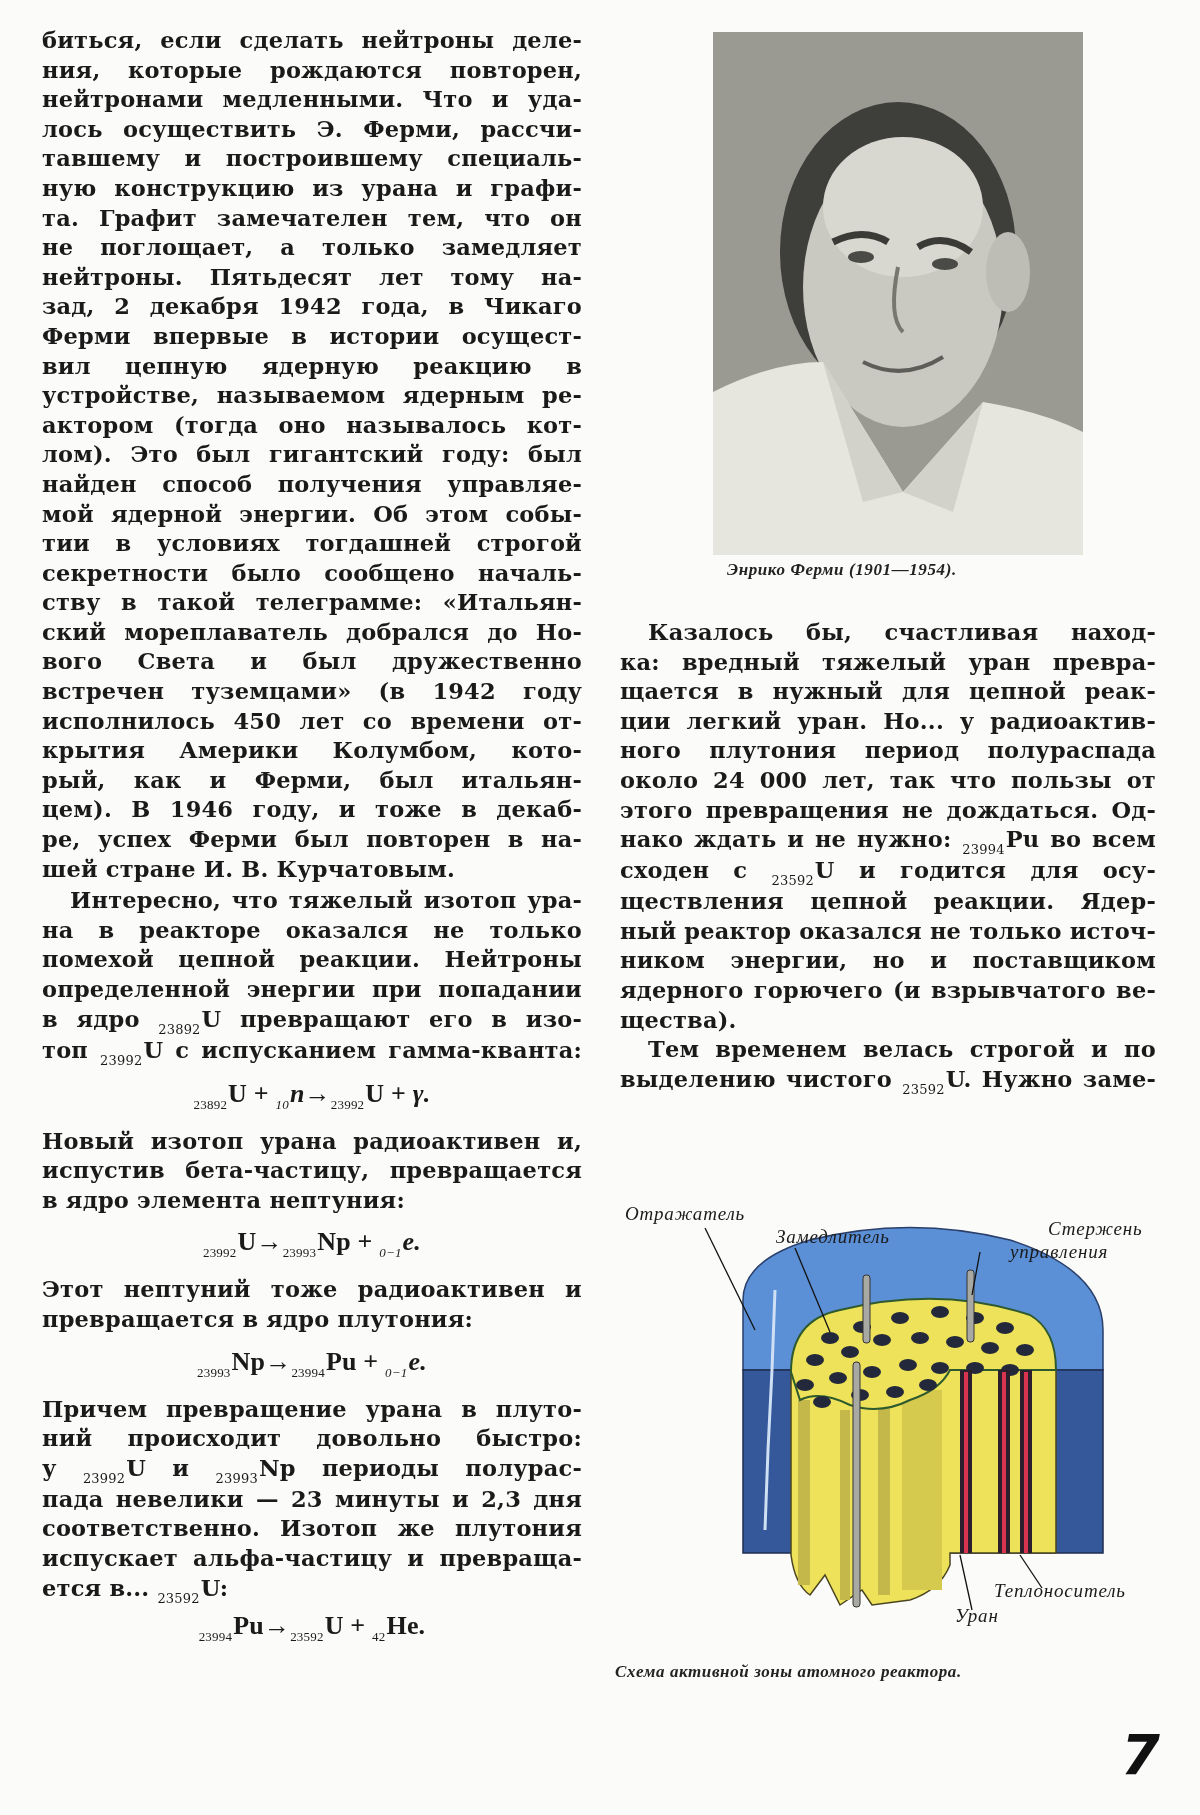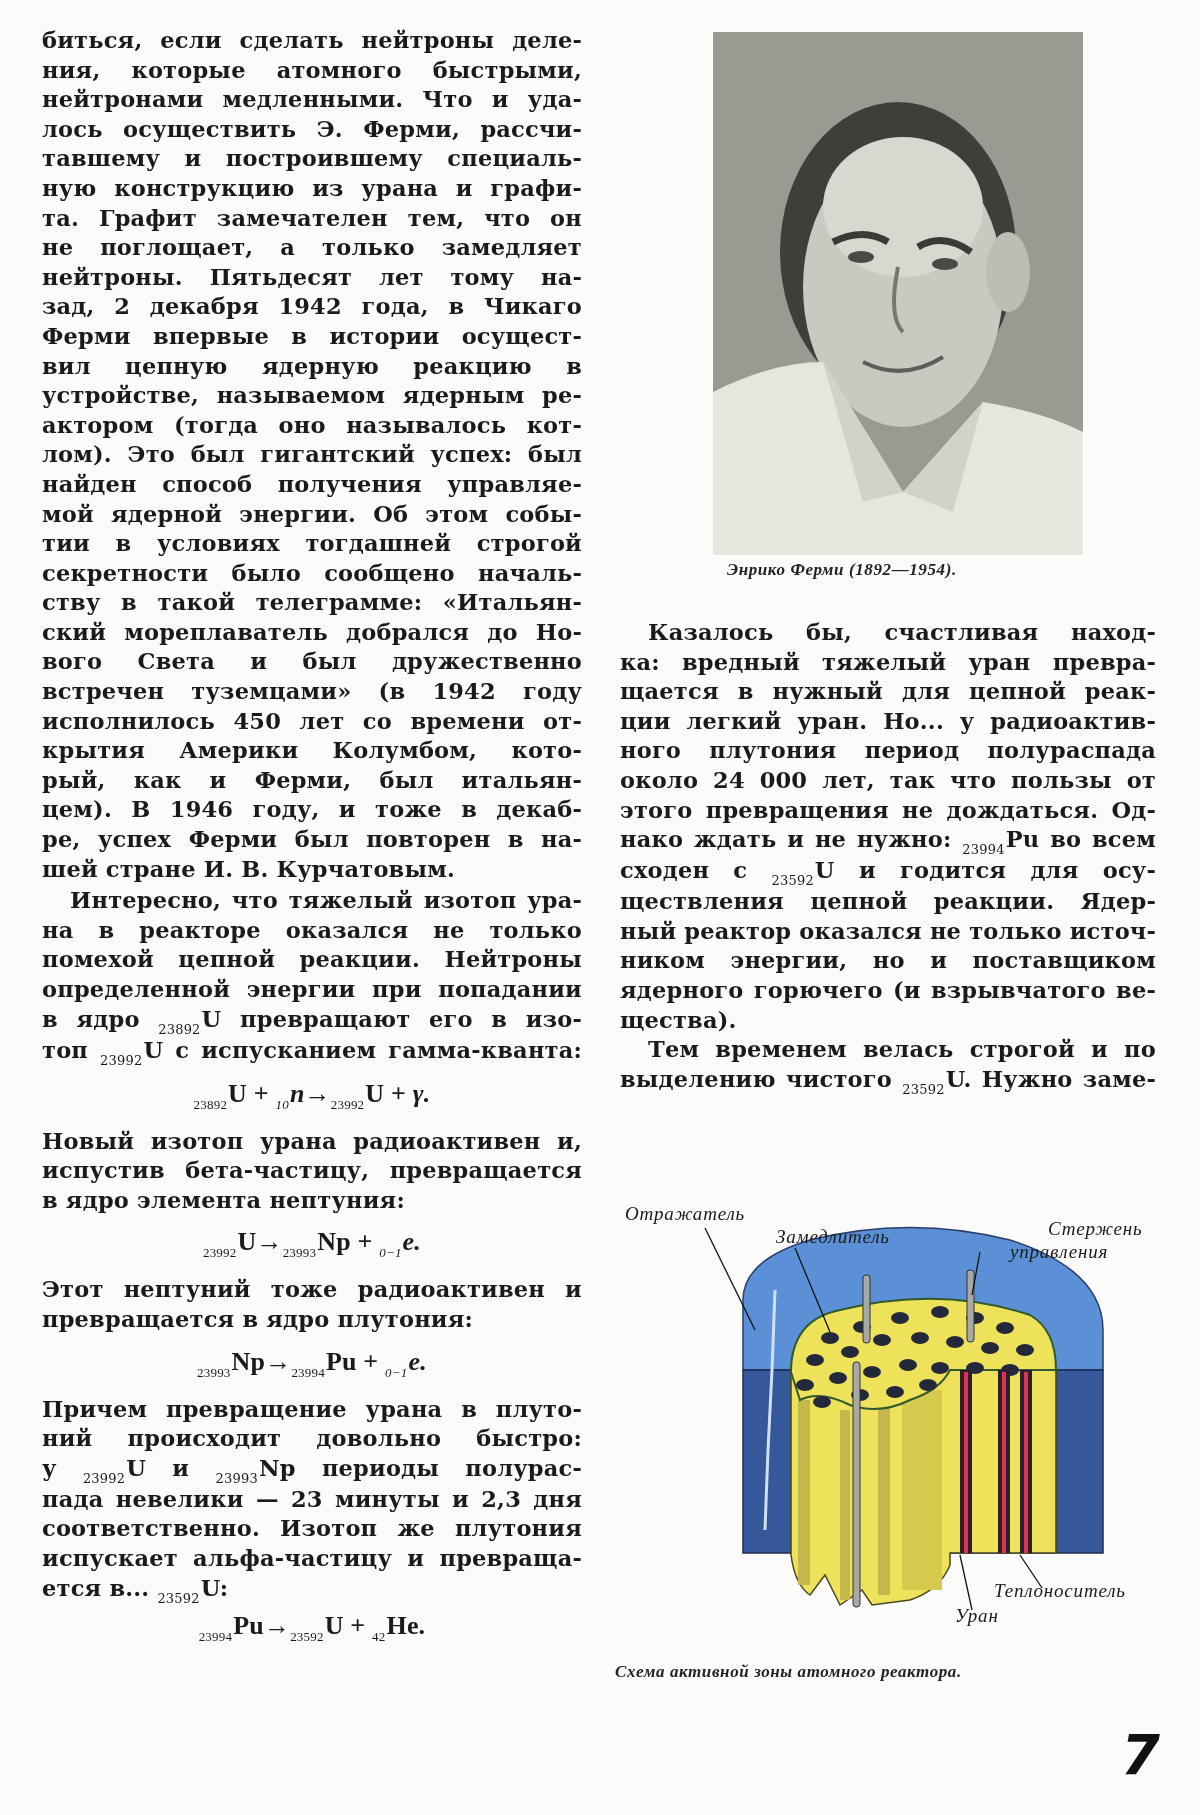--- a/index.html
+++ b/index.html
@@ -44,34 +44,34 @@
     position: absolute; left: 1121px; top: 1722px; font-family: "DejaVu Sans", sans-serif;
     font-weight: bold; font-size: 56px; font-style: italic; color: #111;
   }
 </style>
 </head>
 <body>
 
 <div id="left" class="col">
   <div id="l-p1">
       <span class="line">биться, если сделать нейтроны деле-</span>
-      <span class="line">ния, которые атомного быстрыми,</span>
+      <span class="line">ния, которые рождаются повторен,</span>
       <span class="line">нейтронами медленными. Что и уда-</span>
       <span class="line">лось осуществить Э. Ферми, рассчи-</span>
       <span class="line">тавшему и построившему специаль-</span>
       <span class="line">ную конструкцию из урана и графи-</span>
       <span class="line">та. Графит замечателен тем, что он</span>
       <span class="line">не поглощает, а только замедляет</span>
       <span class="line">нейтроны. Пятьдесят лет тому на-</span>
       <span class="line">зад, 2 декабря 1942 года, в Чикаго</span>
       <span class="line">Ферми впервые в истории осущест-</span>
       <span class="line">вил цепную ядерную реакцию в</span>
       <span class="line">устройстве, называемом ядерным ре-</span>
       <span class="line">актором (тогда оно называлось кот-</span>
-      <span class="line">лом). Это был гигантский успех: был</span>
+      <span class="line">лом). Это был гигантский году: был</span>
       <span class="line">найден способ получения управляе-</span>
       <span class="line">мой ядерной энергии. Об этом собы-</span>
       <span class="line">тии в условиях тогдашней строгой</span>
       <span class="line">секретности было сообщено началь-</span>
       <span class="line">ству в такой телеграмме: «Итальян-</span>
       <span class="line">ский мореплаватель добрался до Но-</span>
       <span class="line">вого Света и был дружественно</span>
       <span class="line">встречен туземцами» (в 1942 году</span>
       <span class="line">исполнилось 450 лет со времени от-</span>
       <span class="line">крытия Америки Колумбом, кото-</span>
@@ -174,21 +174,21 @@
     <ellipse cx="148" cy="225" rx="13" ry="6" fill="#4a4a46"></ellipse>
     <ellipse cx="232" cy="232" rx="13" ry="6" fill="#4a4a46"></ellipse>
     <path d="M185 235 Q175 285 190 300" stroke="#777770" stroke-width="4" fill="none"></path>
     <path d="M150 330 Q190 350 230 325" stroke="#5e5e58" stroke-width="4" fill="none"></path>
     <ellipse cx="295" cy="240" rx="22" ry="40" fill="#bdbdb5"></ellipse>
     <path d="M0 523 L0 360 Q60 330 110 330 L190 460 L270 370 Q330 380 370 400 L370 523 Z" fill="#e6e6df"></path>
     <path d="M110 330 L150 470 L190 460 Z" fill="#d2d2cb"></path>
     <path d="M270 370 L240 480 L190 460 Z" fill="#d2d2cb"></path>
   </svg>
 </div>
-<div class="caption" style="left:727px; top:560px;">Энрико Ферми (1892—1954).</div>
+<div class="caption" style="left:727px; top:560px;">Энрико Ферми (1901—1954).</div>
 
 <div id="right" class="col" style="top:618px;">
   <div id="r-p1">
       <span class="line indent">Казалось бы, счастливая наход-</span>
       <span class="line">ка: вредный тяжелый уран превра-</span>
       <span class="line">щается в нужный для цепной реак-</span>
       <span class="line">ции легкий уран. Но... у радиоактив-</span>
       <span class="line">ного плутония период полураспада</span>
       <span class="line">около 24 000 лет, так что пользы от</span>
       <span class="line">этого превращения не дождаться. Од-</span>

